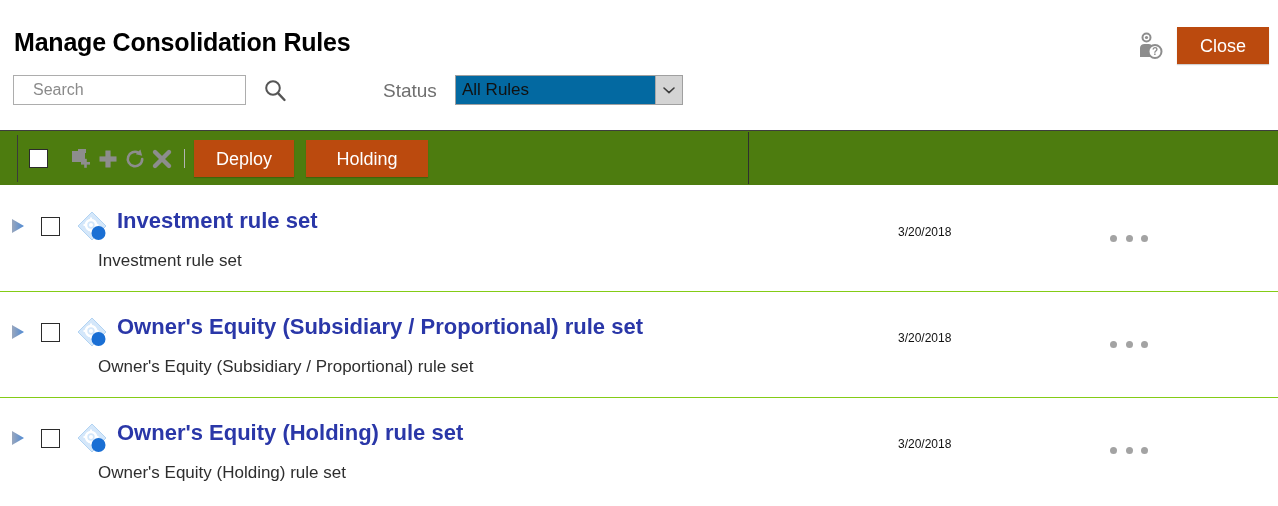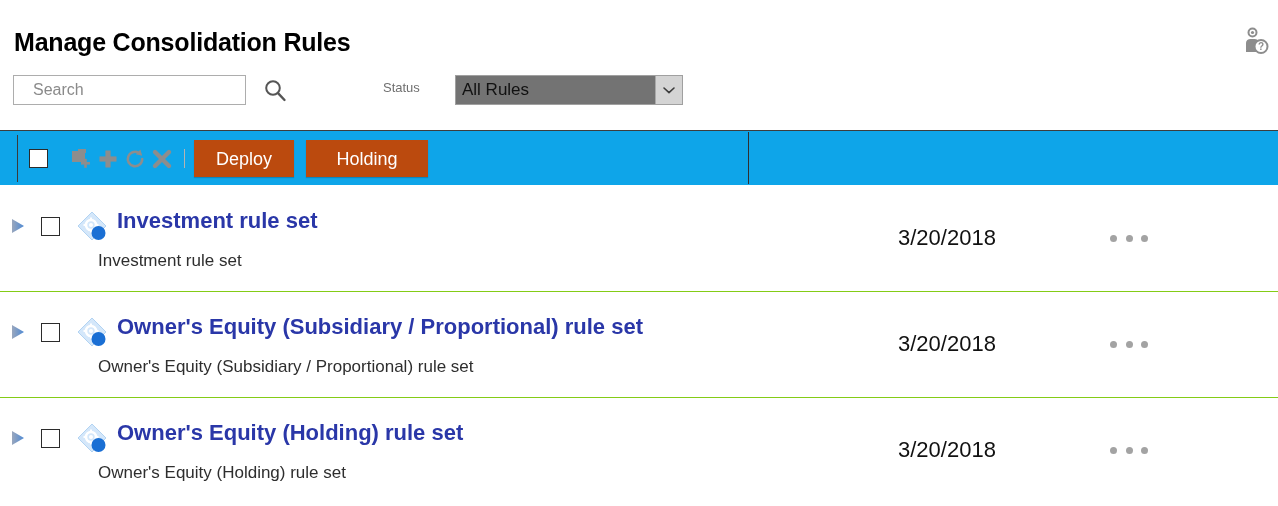--- a/index.html
+++ b/index.html
@@ -108,33 +108,33 @@
     height: 27px;
     background: none;
     border: none;
     padding: 0;
     cursor: pointer;
   }
   .status-label {
     position: absolute;
     left: 383px;
     top: 5px;
-    font-size: 13px;
+    font-size: 19px;
     color: #6f6f6f;
     white-space: nowrap;
   }
   .status-select-wrap {
     position: absolute;
     left: 455px;
     top: 0px;
     width: 228px;
     height: 30px;
     border: 1px solid #a0a0a0;
     box-sizing: border-box;
-    background: #737373;
+    background: #0369a1;
     display: flex;
     align-items: stretch;
   }
   .status-select-value {
     flex: 1;
     display: flex;
     align-items: center;
     padding-left: 6px;
     font-size: 17px;
     color: #111111;
@@ -152,21 +152,21 @@
   }
 
   
   .toolbar {
     position: absolute;
     left: 0;
     top: 130px;
     width: 1278px;
     height: 55px;
     border-top: 1px solid #3d3d3d;
-    background: #0ea5e9;
+    background: #4d7c0f;
     box-sizing: border-box;
   }
   .toolbar-divider-left {
     position: absolute;
     left: 17px;
     top: 4px;
     width: 1px;
     height: 47px;
     background: #3a3a3a;
   }
@@ -289,21 +289,21 @@
     left: 98px;
     top: 65px;
     font-size: 17px;
     color: #2e2e2e;
     white-space: nowrap;
   }
   .rule-date {
     position: absolute;
     left: 898px;
     top: 39px;
-    font-size: 22px;
+    font-size: 12px;
     color: #111111;
     white-space: nowrap;
   }
   .rule-menu {
     position: absolute;
     left: 1110px;
     top: 44px;
     width: 38px;
     height: 16px;
     background: none;
@@ -335,20 +335,21 @@
       <span class="users-help-icon">
         <svg width="28" height="28" viewBox="0 0 28 28" aria-hidden="true">
           <circle cx="11.5" cy="5.5" r="4" fill="none" stroke="#8d8d8d" stroke-width="2"></circle>
           <circle cx="11.5" cy="5.5" r="1.6" fill="#8d8d8d"></circle>
           <path d="M5 25 L5 16 C5 13.6 7 12 9.5 12 L13.5 12 C16 12 18 13.6 18 16 L18 25 Z" fill="#8d8d8d"></path>
           <circle cx="20" cy="19.5" r="6.5" fill="#ffffff" stroke="#8d8d8d" stroke-width="2"></circle>
           <text x="20" y="23.4" text-anchor="middle" font-family="Liberation Sans, sans-serif" font-size="10" font-weight="bold" fill="#8d8d8d">?</text>
         </svg>
       </span>
 
+      <button class="btn-orange btn-close">Close</button>
     </div>
 
     <div class="filterbar">
 
       <input class="search-input" type="text" placeholder="Search" style="">
 
       <button class="search-icon-btn">
         <svg width="27" height="27" viewBox="0 0 27 27" aria-hidden="true">
           <circle cx="11" cy="11" r="6.8" fill="none" stroke="#555555" stroke-width="2"></circle>
           <line x1="16" y1="16.2" x2="22.5" y2="23" stroke="#555555" stroke-width="2.4" stroke-linecap="round"></line>

